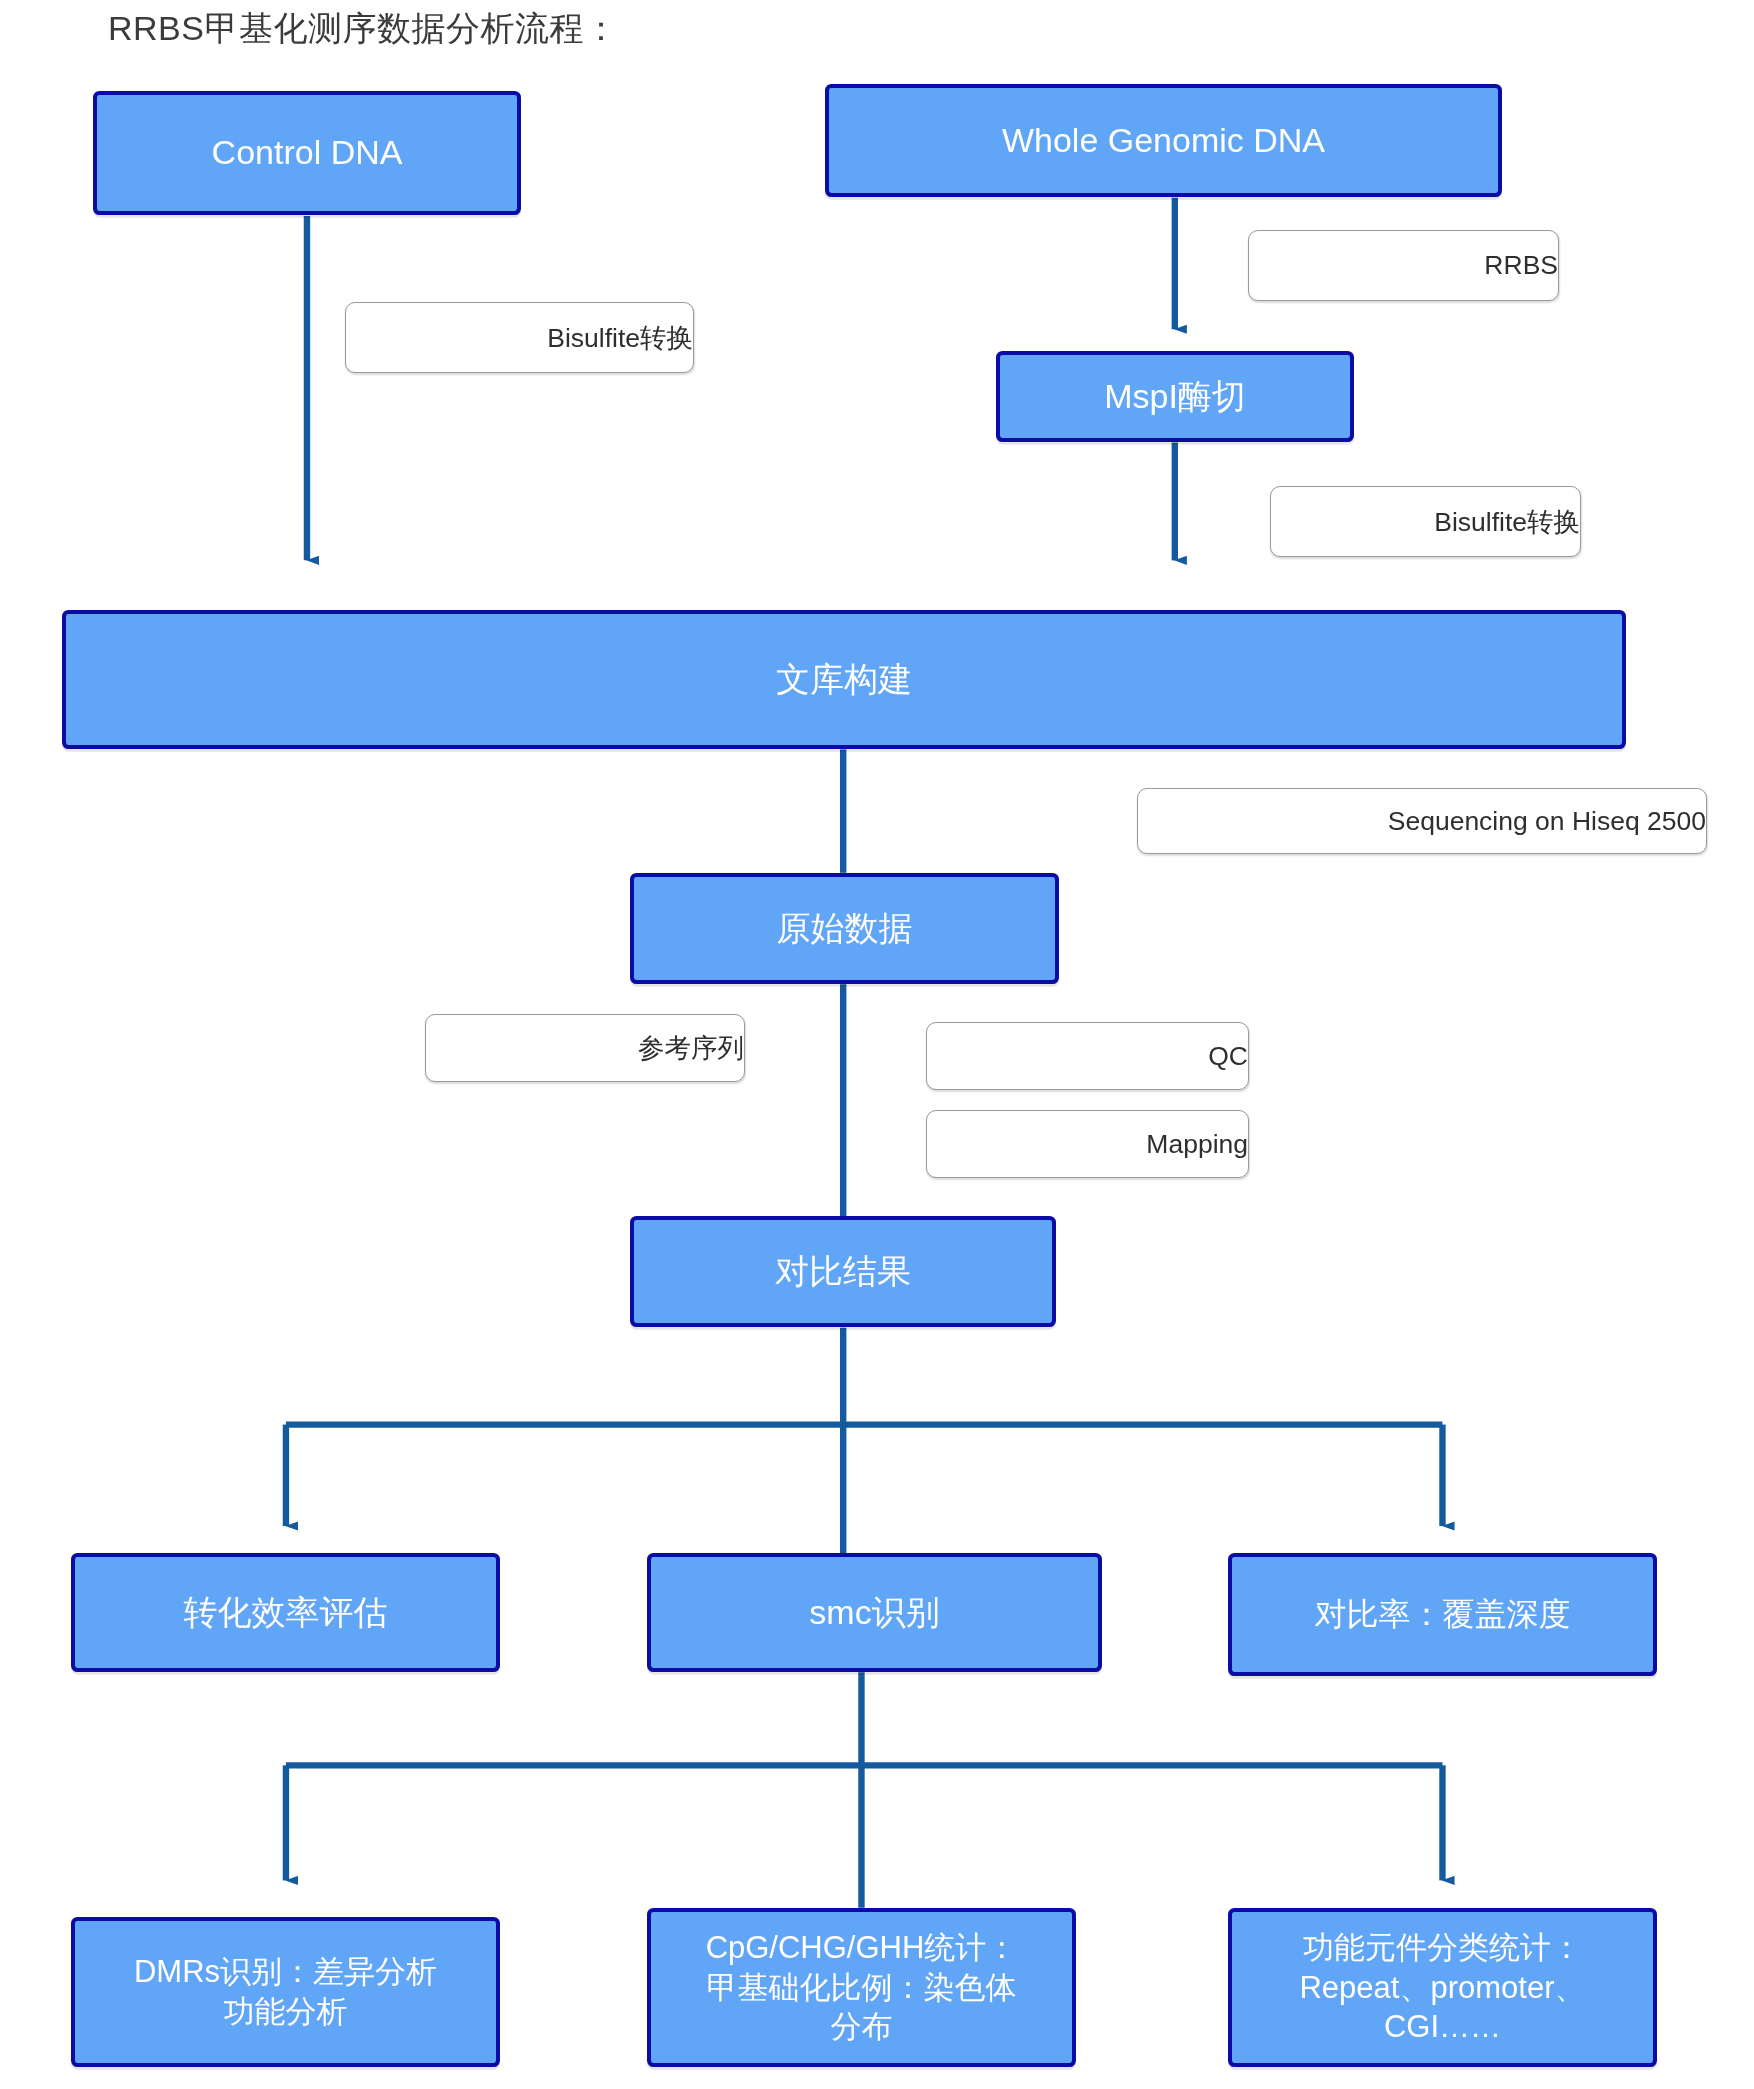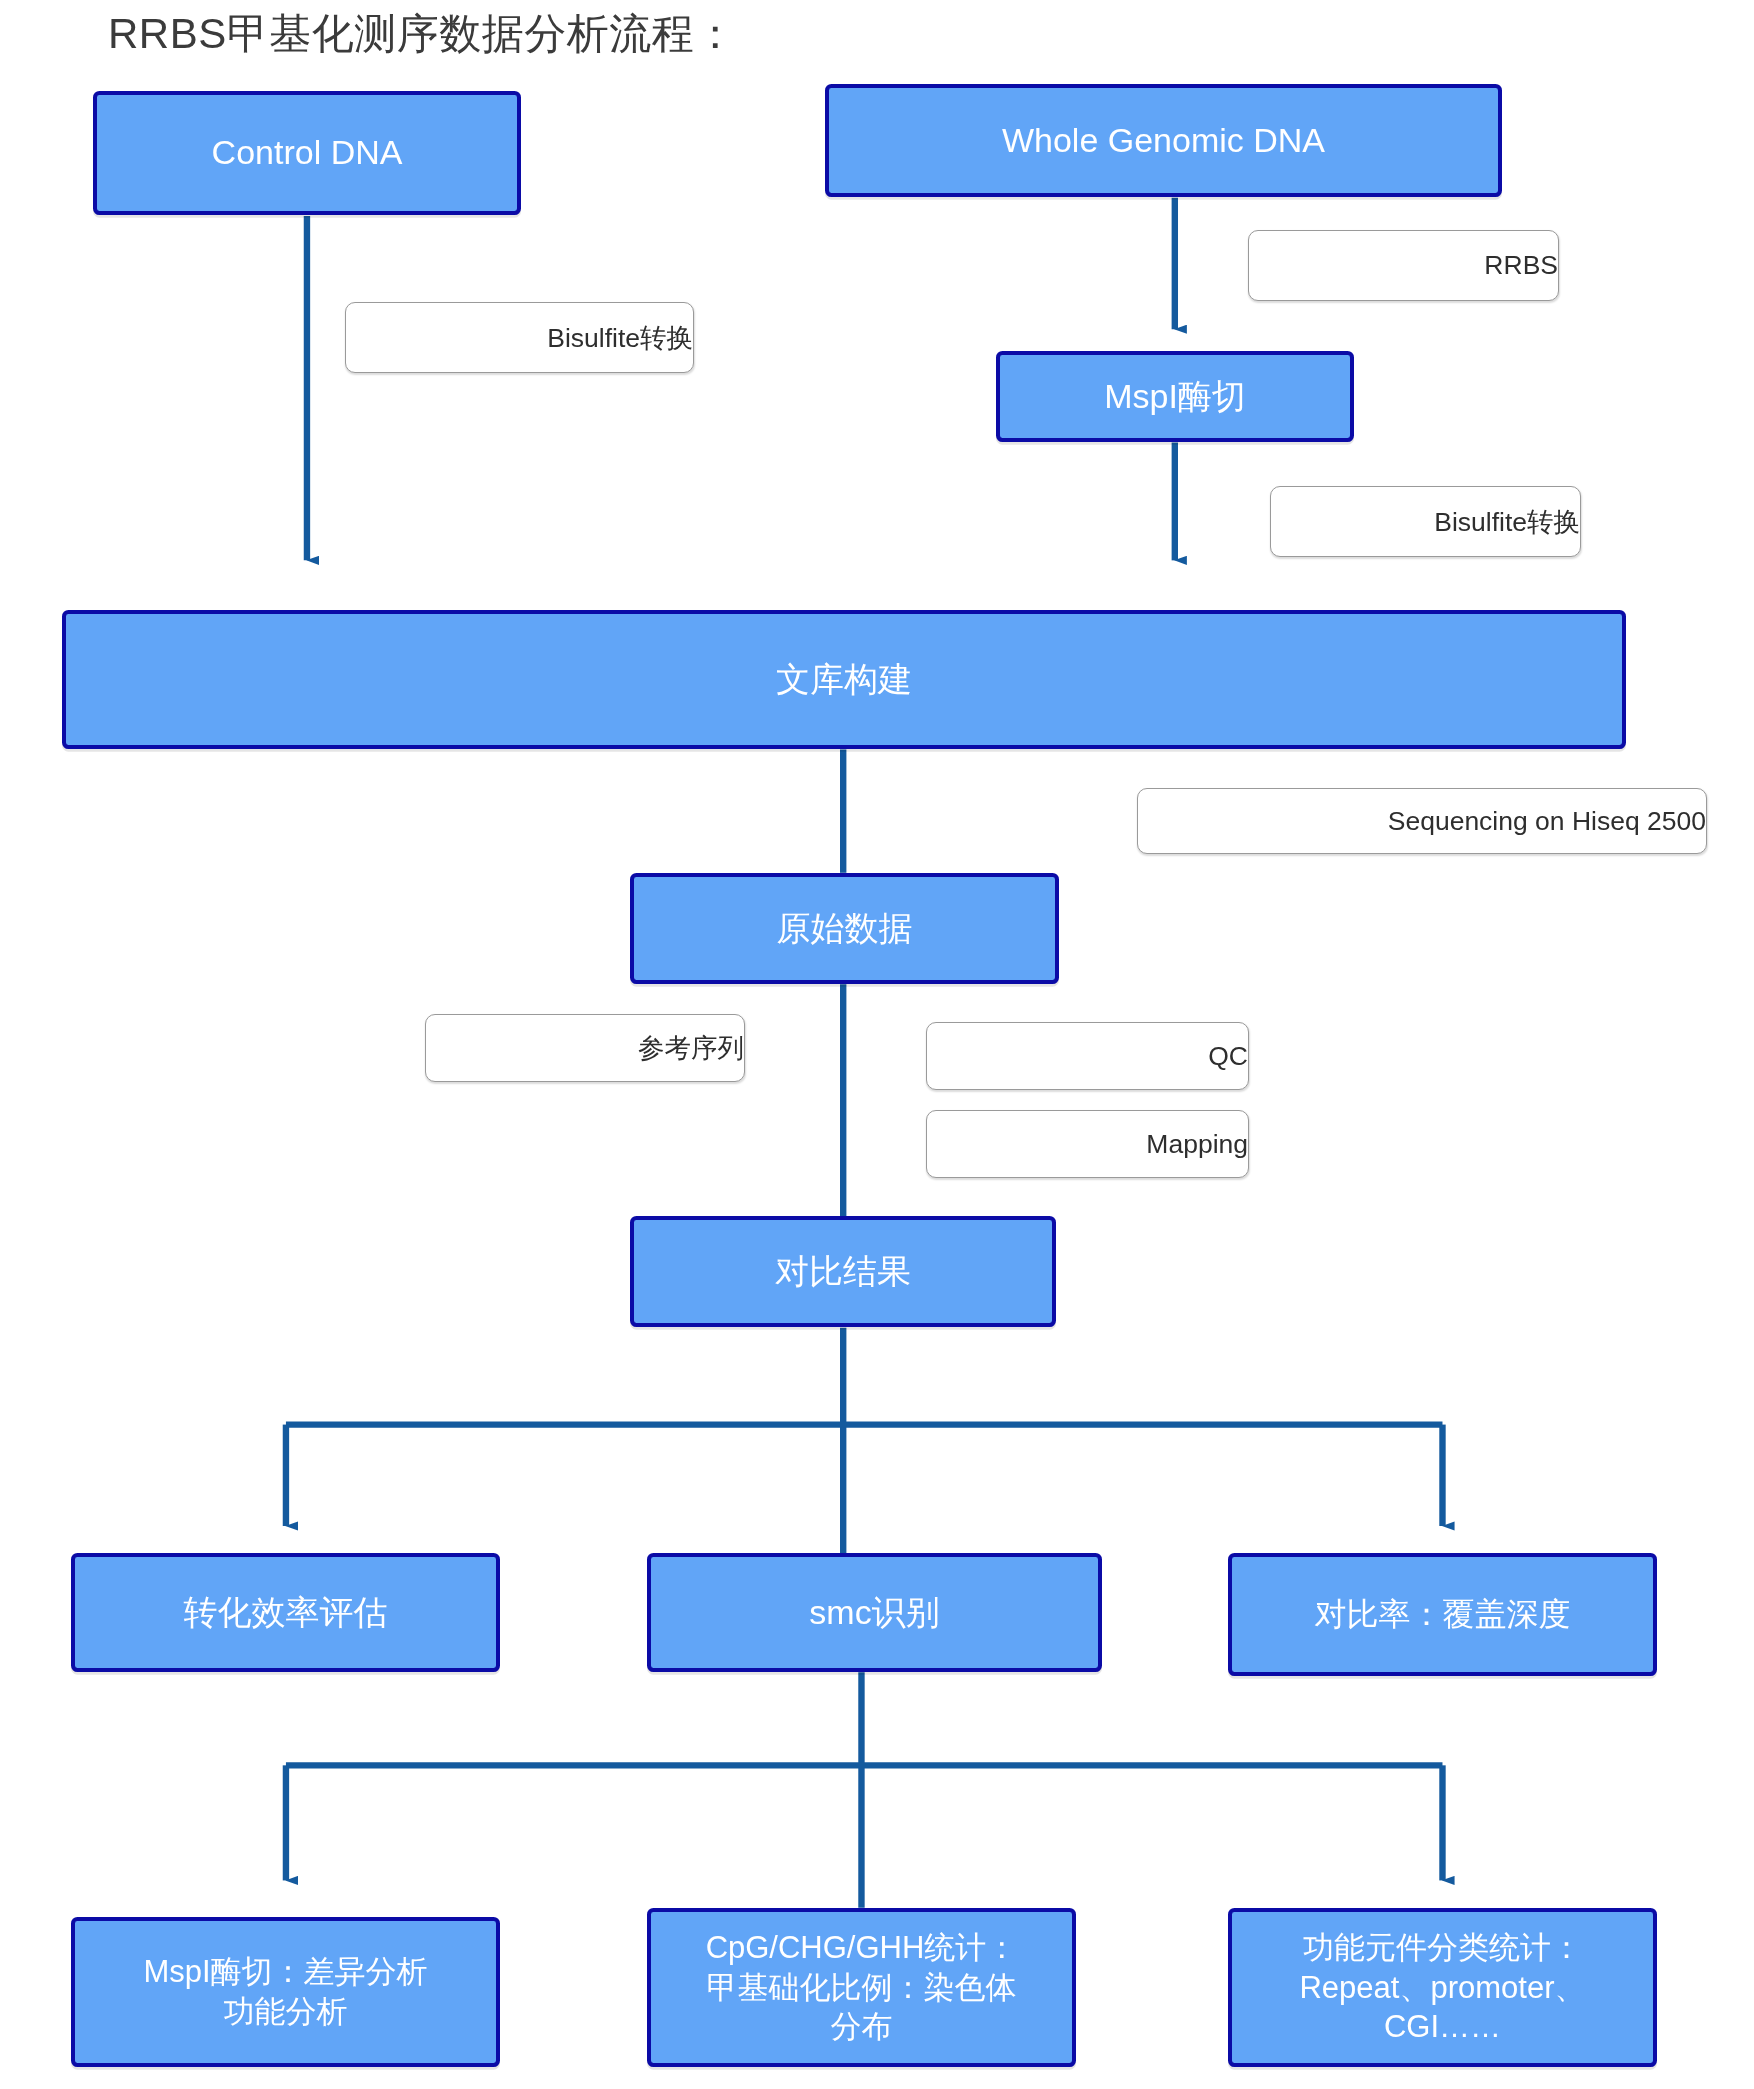--- a/index.html
+++ b/index.html
@@ -23,21 +23,21 @@
     left: 0;
     top: 0;
     width: 1754px;
     height: 2090px;
     pointer-events: none;
   }
   .page-title {
     position: absolute;
     left: 108px;
     top: 5.5px;
-    font-size: 42px;
+    font-size: 34px;
     color: #3b3b3b;
     letter-spacing: 0.5px;
     white-space: nowrap;
   }
   
   .node {
     position: absolute;
     box-sizing: border-box;
     background: #61A5F7;
     border: 4.6px solid #0B0BA6;
@@ -139,21 +139,21 @@
 
   <div class="node" style="left:647px; top:1553px; width:455px; height:119px;">
     <span>smc识别</span>
   </div>
 
   <div class="node small-text" style="left:1228px; top:1553px; width:429px; height:123px;">
     <span>对比率：覆盖深度</span>
   </div>
 
   <div class="node multiline" style="left:71px; top:1917px; width:429px; height:150px; white-space:pre-line;">
-    <span style="white-space:pre-line;">MspI酶切：差异分析
+    <span style="white-space:pre-line;">DMRs识别：差异分析
 功能分析</span>
   </div>
 
   <div class="node multiline" style="left:647px; top:1908px; width:429px; height:159px; white-space:pre-line;">
     <span style="white-space:pre-line;">CpG/CHG/GHH统计：
 甲基础化比例：染色体
 分布</span>
   </div>
 
   <div class="node multiline" style="left:1228px; top:1908px; width:429px; height:159px; white-space:pre-line;">

